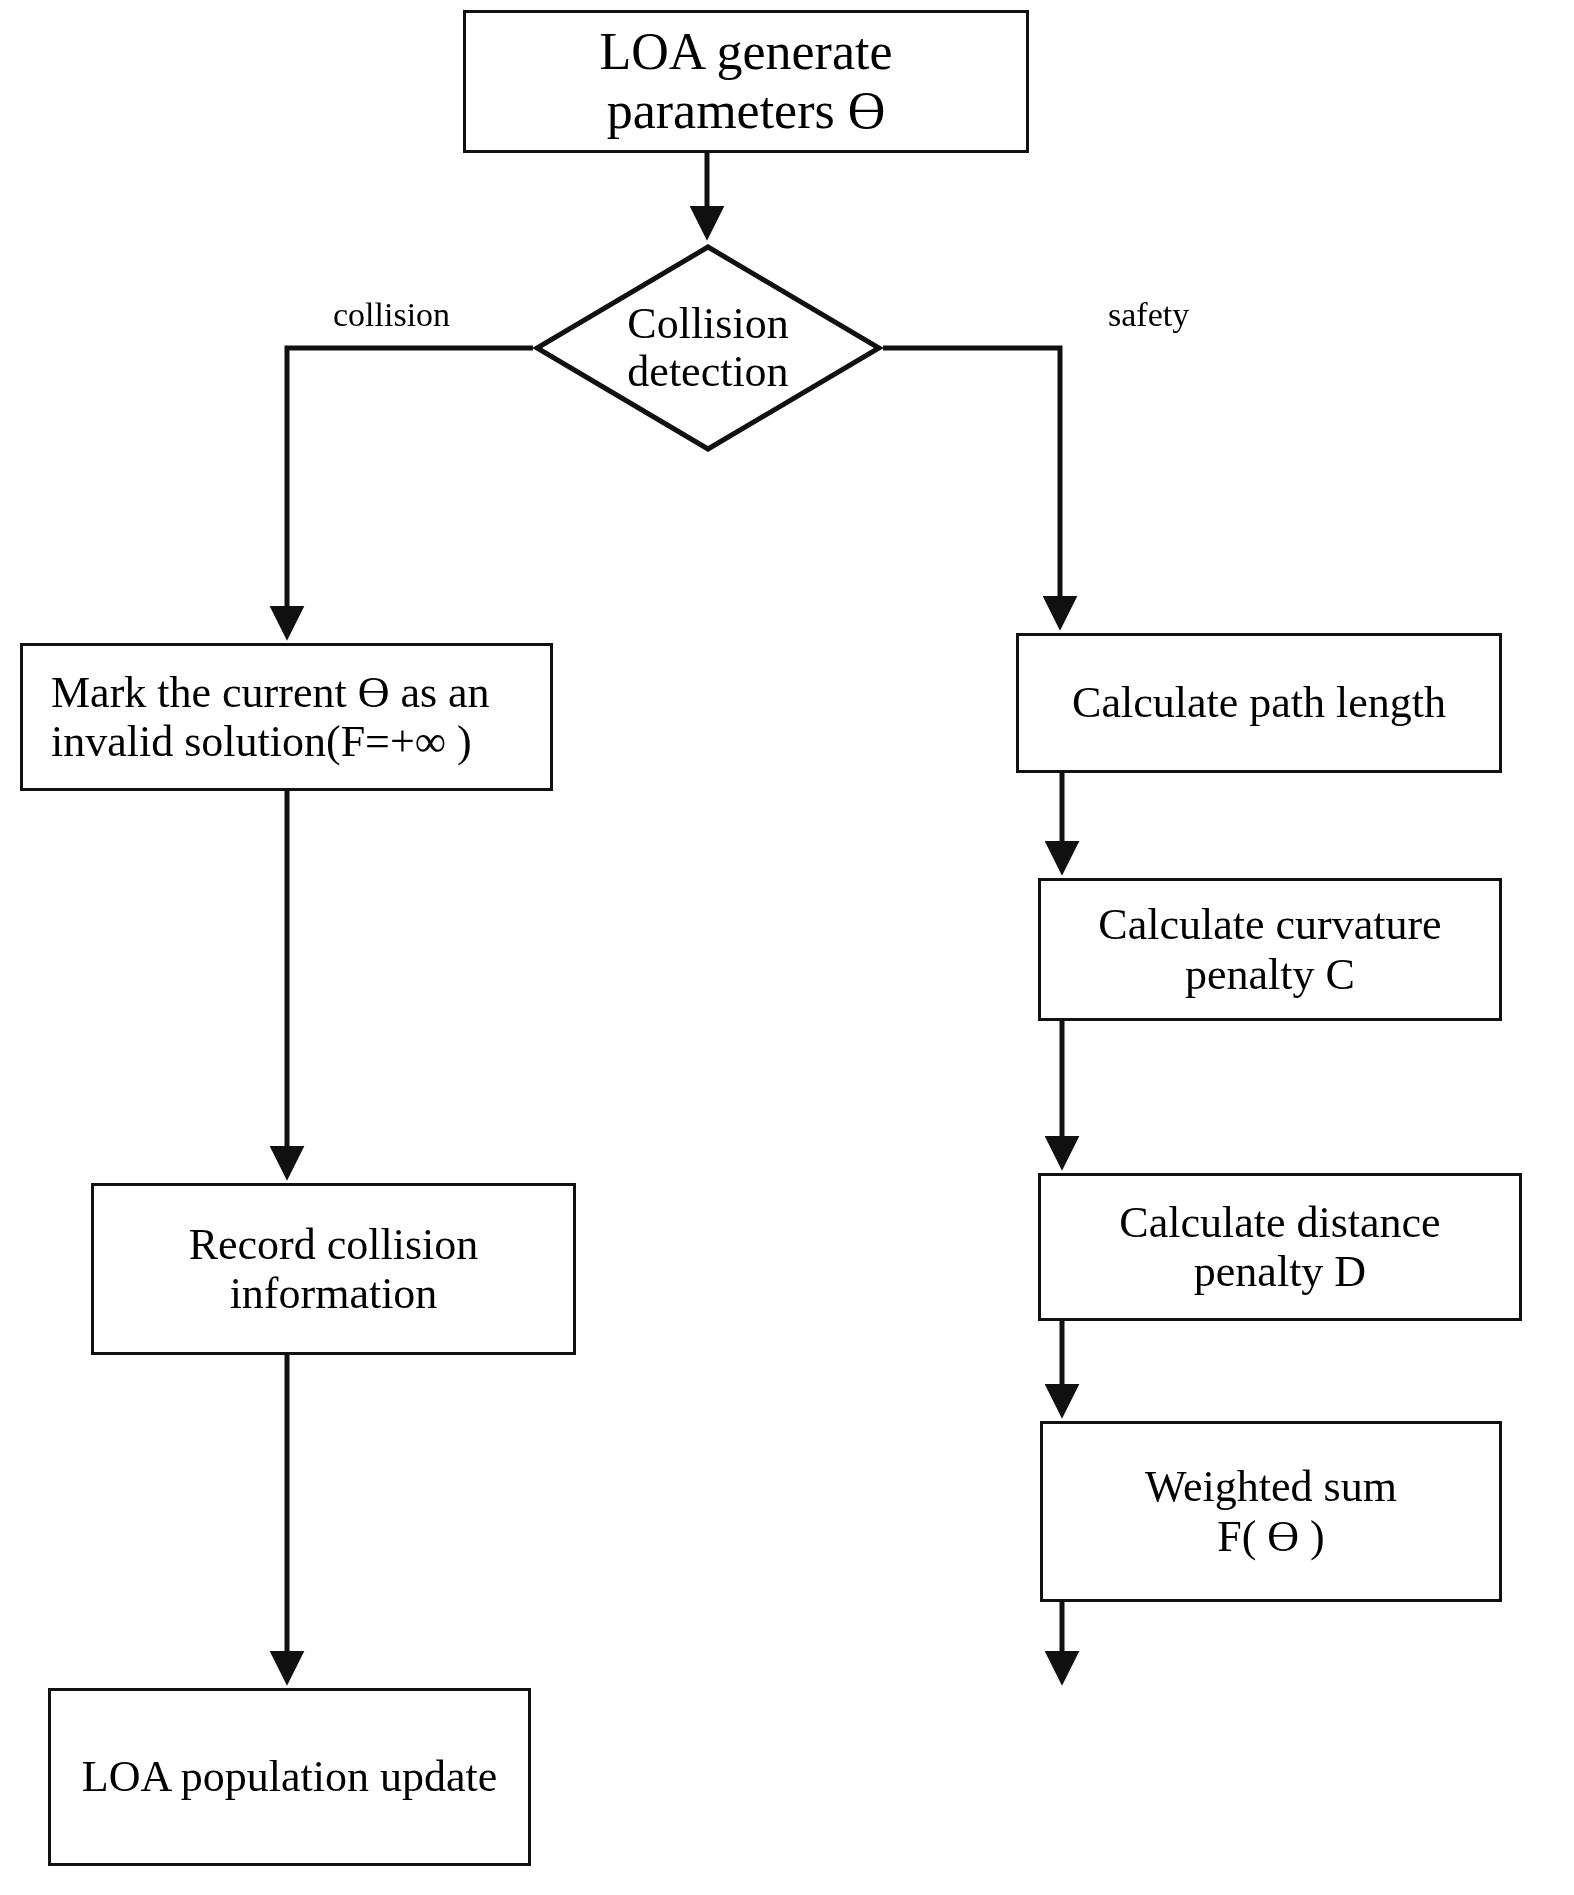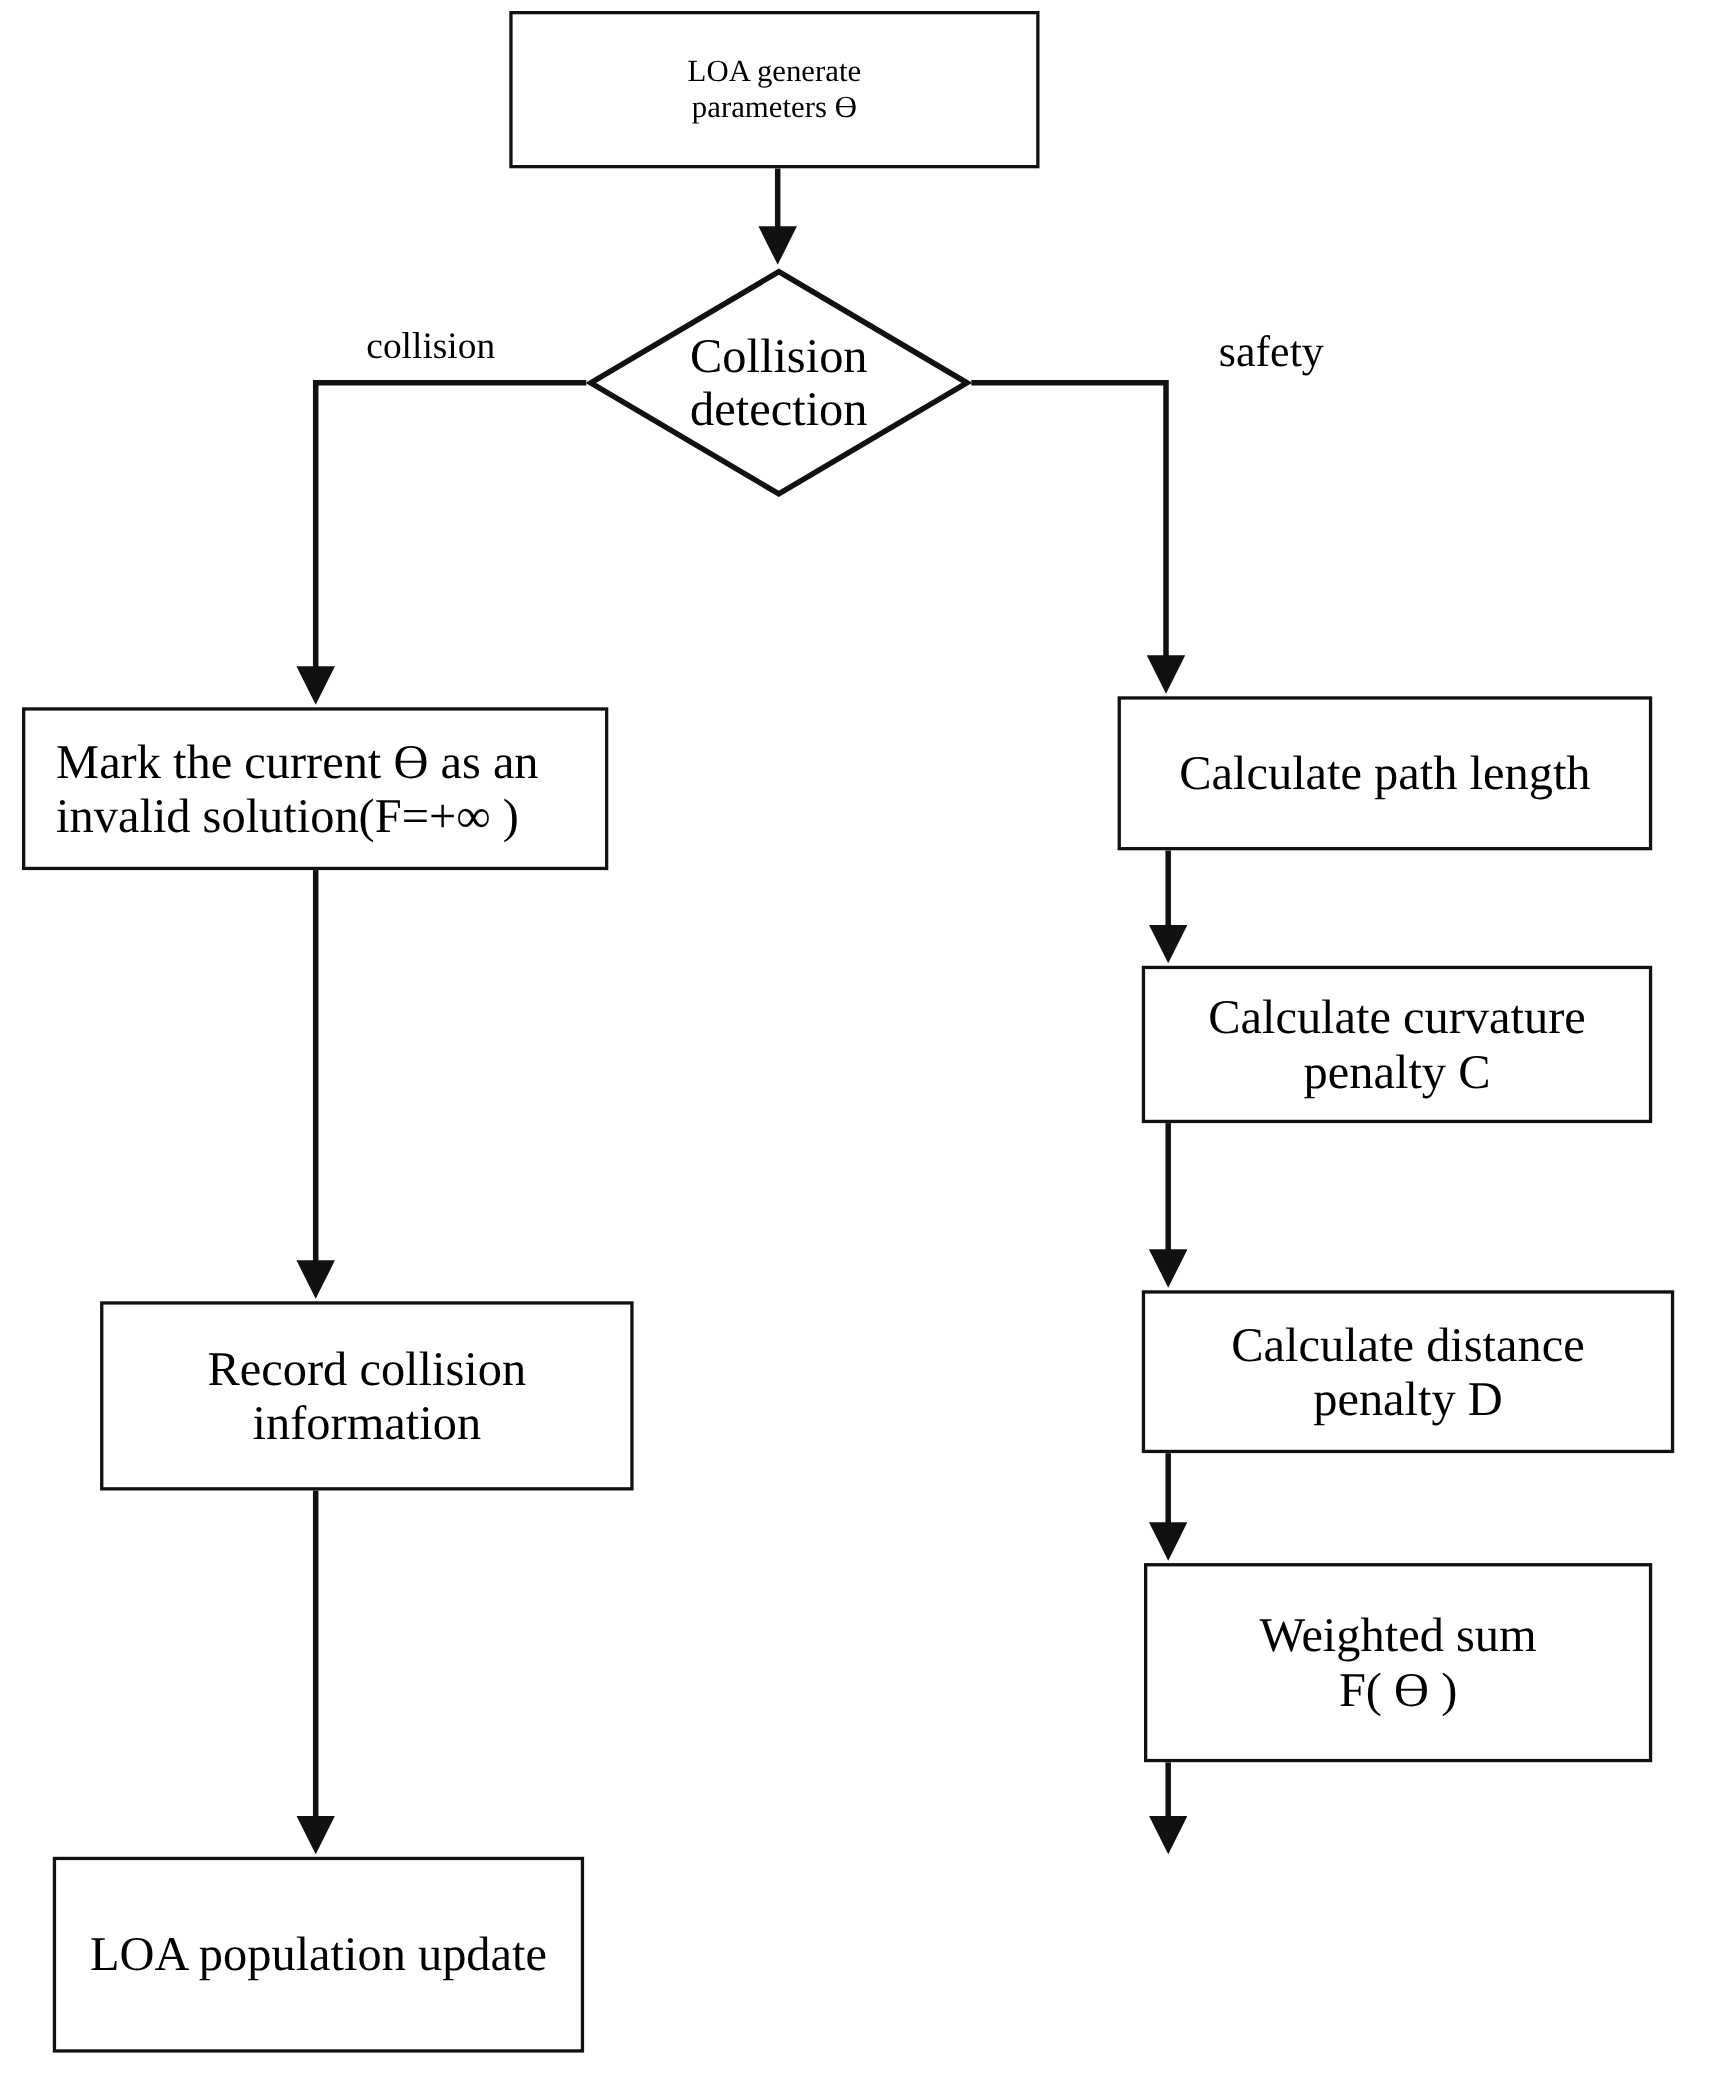--- a/index.html
+++ b/index.html
@@ -61,34 +61,34 @@
     white-space: pre-line;
   }
   .edge-label {
     position: absolute;
     z-index: 3;
     background: transparent;
     white-space: nowrap;
   }
 
   
-  #n-generate   { left: 463px;  top: 10px;   width: 482px; height: 143px; font-size: 28px; }
+  #n-generate   { left: 463px;  top: 10px;   width: 566px; height: 143px; font-size: 52px; }
   #d-collision  { left: 533px;  top: 243px;  width: 350px; height: 210px; font-size: 44px; }
   #n-mark       { left: 20px;   top: 643px;  width: 533px; height: 148px; font-size: 44px; text-align: left; }
   #n-mark .txt  { text-align: left; padding-left: 28px; }
   #n-record     { left: 45px;   top: 1183px; width: 485px; height: 172px; font-size: 44px; margin-left: 46px; }
   #n-loaleft    { left: 48px;   top: 1688px; width: 483px; height: 178px; font-size: 44px; }
   #n-pathlen    { left: 1016px; top: 633px;  width: 486px; height: 140px; font-size: 44px; }
   #n-curv       { left: 1038px; top: 878px;  width: 464px; height: 143px; font-size: 44px; }
   #n-dist       { left: 1038px; top: 1173px; width: 484px; height: 148px; font-size: 44px; }
   #n-weighted   { left: 1040px; top: 1421px; width: 462px; height: 181px; font-size: 44px; }
   #n-loaright   { left: 1040px; top: 1688px; width: 462px; height: 178px; font-size: 44px; }
 
   #lbl-collision { left: 333px;  top: 296px; font-size: 34px; }
-  #lbl-safety    { left: 1108px; top: 296px; font-size: 40px; font-family: Liberation Serif, serif; }
+  #lbl-safety    { left: 1108px; top: 296px; font-size: 34px; font-family: Liberation Serif, serif; }
 </style>
 </head>
 <body>
 
 <div id="canvas">
 
   <svg class="edges" viewBox="0 0 1574 1895" xmlns="http://www.w3.org/2000/svg">
     <defs>
       <marker id="arrow" viewBox="0 0 12 12" refX="9" refY="6" markerWidth="7" markerHeight="7" orient="auto-start-reverse">
         <path d="M 0 0 L 12 6 L 0 12 z" fill="#111111"></path>

